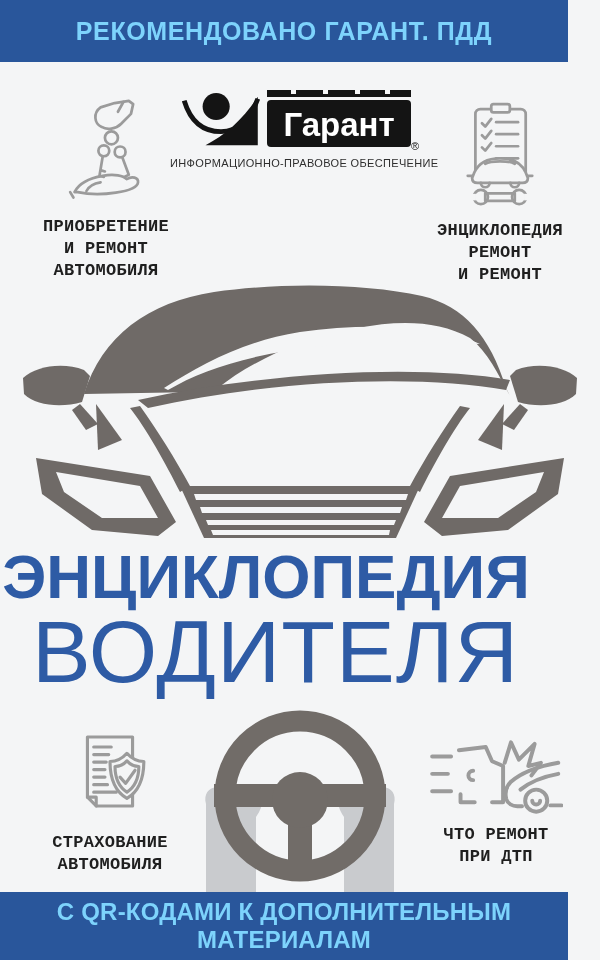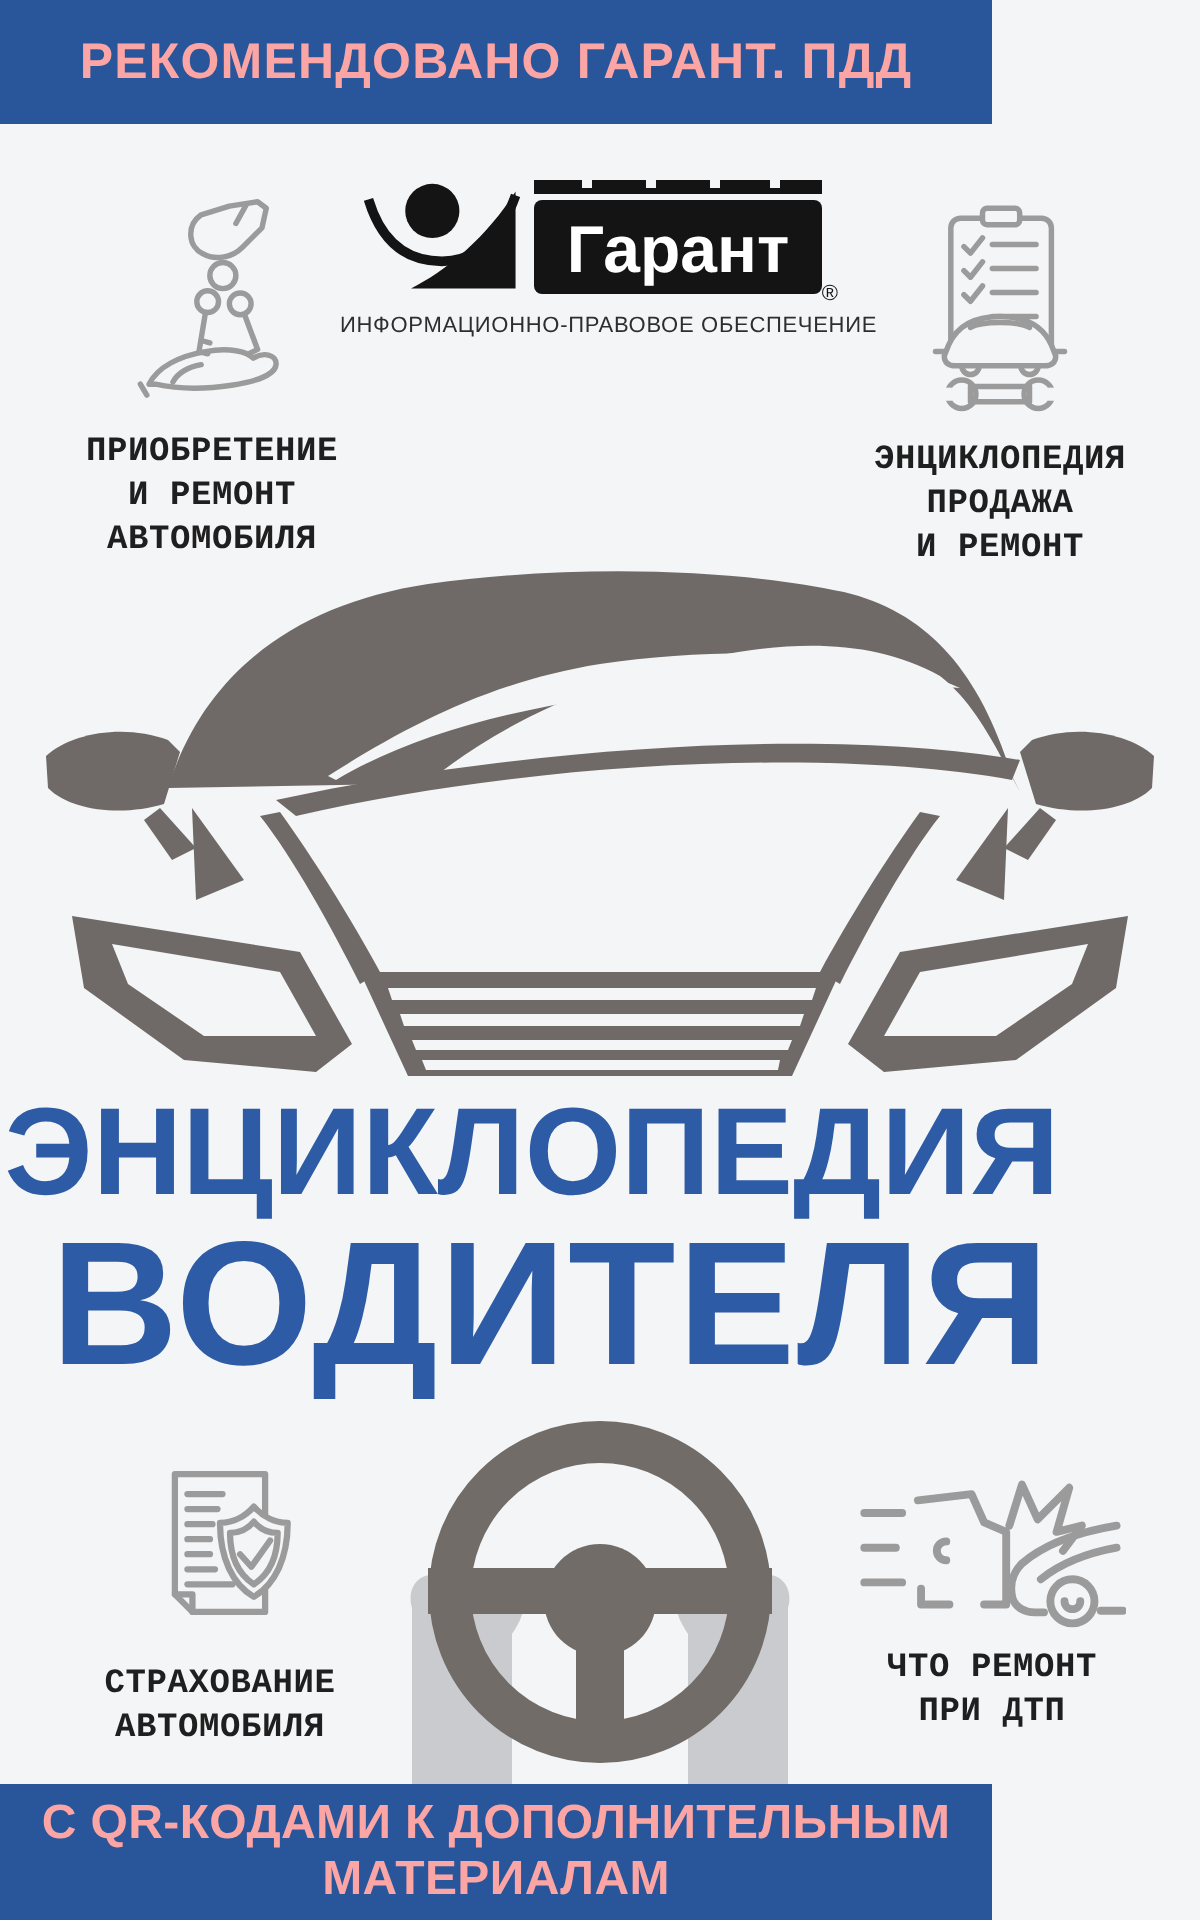--- a/index.html
+++ b/index.html
@@ -2,45 +2,45 @@
 <html><head>
 <meta charset="utf-8">
 <style>
   html,body { margin:0; padding:0; background:#e9e9e9; }
   .cover {
     position:relative; width:600px; height:960px; margin:0 auto;
     background:#f4f5f6; overflow:hidden;
     font-family:"Liberation Sans", sans-serif;
   }
   .banner {
-    position:absolute; left:0; width:496px; background:#29569b; color:#fca5a5;
+    position:absolute; left:0; width:568px; background:#29569b; color:#7dd3fc;
     display:flex; align-items:center; justify-content:center;
     font-weight:bold; text-align:center; z-index:30;
   }
   .banner-top { top:0; height:62px; font-size:25px; letter-spacing:0.6px; }
   .banner-bottom { top:892px; height:68px; font-size:24px; letter-spacing:0.2px;align-items:center; }
 
   .logo { position:absolute; top:90px; left:50%; transform:translateX(-50%); width:260px; text-align:center; }
-  .logo-row { display:flex; align-items:flex-start; justify-content:center; gap:7px; height:62px; }
+  .logo-row { display:flex; align-items:center; justify-content:center; gap:7px; height:62px; }
   .logo-tagline { margin-top:5px; font-size:11px; letter-spacing:0.35px; color:#2e2e2e; white-space:nowrap; }
 
   .feature { position:absolute; display:flex; flex-direction:column; align-items:center; text-align:center; }
   .feature svg { display:block; }
   .feature .label { font-weight:bold; font-size:17px; line-height:1.28; color:#1f1f1f; letter-spacing:0.3px; margin-top:6px;font-family:Liberation Mono, monospace; }
 
   .f-purchase   { left:18px;  top:96px;  width:176px; }
   .f-inspection { left:412px; top:96px;  width:176px; }
   .f-insurance  { left:24px;  top:732px; width:172px; }
   .f-accident   { left:408px; top:736px; width:176px; }
 
   .car-art { position:absolute; left:18px; top:282px; width:564px; height:262px; }
 
   .title { position:absolute; left:0; top:544px; width:532px; text-align:center; z-index:10; }
   .title-line1 { font-size:62px; font-weight:bold; color:#2e5ba5; line-height:66px; letter-spacing:0px; }
-  .title-line2 { font-size:88px; font-weight:bold; color:#2e5ba5; line-height:92px; letter-spacing:1px; margin-top:-4px;padding-left:19px; }
+  .title-line2 { font-size:88px; font-weight:normal; color:#2e5ba5; line-height:92px; letter-spacing:1px; margin-top:-4px;padding-left:19px; }
 
   .wheel { position:absolute; left:198px; top:700px; width:204px; height:192px; z-index:5; }
 
   .icon-stroke { stroke:#9b9b9b; stroke-width:5; fill:none; stroke-linecap:round; stroke-linejoin:round; }
   .icon-mask   { fill:#f4f5f6; stroke:#9b9b9b; stroke-width:5; stroke-linecap:round; stroke-linejoin:round; }
 </style>
 </head>
 <body>
 
 <div class="cover">
@@ -112,21 +112,21 @@
         <path d="M40,151 a8,8 0 0 0 16,0 M94,151 a8,8 0 0 0 16,0"></path>
       </g>
       <path d="M48,170 H102 V184 H48 Z" class="icon-mask"></path>
       <circle cx="40" cy="177" r="13" class="icon-stroke"></circle>
       <circle cx="110" cy="177" r="13" class="icon-stroke"></circle>
       <rect x="22" y="171" width="9" height="12" fill="#f4f5f6"></rect>
       <rect x="119" y="171" width="9" height="12" fill="#f4f5f6"></rect>
     </svg>
     <div class="label">
       <div>ЭНЦИКЛОПЕДИЯ</div>
-      <div>ПРОДАЖА</div>
+      <div>РЕМОНТ</div>
       <div>И РЕМОНТ</div>
     </div>
   </div>
 
   <svg class="car-art" viewBox="0 0 564 262">
     <g fill="#6f6a67">
       <path d="M66,112 C84,54 130,20 196,10 C268,0 348,2 404,14 C446,24 472,54 488,106 L492,114 C480,92 470,70 452,56 C420,38 380,38 340,46 C280,56 230,82 200,106 L180,110 Z"></path>
       <path d="M120,118 C250,90 400,82 492,98 L488,108 C400,92 252,98 130,126 Z"></path>
       <path d="M5,96 C18,84 45,80 66,88 L72,94 L64,120 C44,126 18,124 6,112 Z"></path>
       <path d="M62,122 L80,142 L68,148 L54,128 Z"></path>

